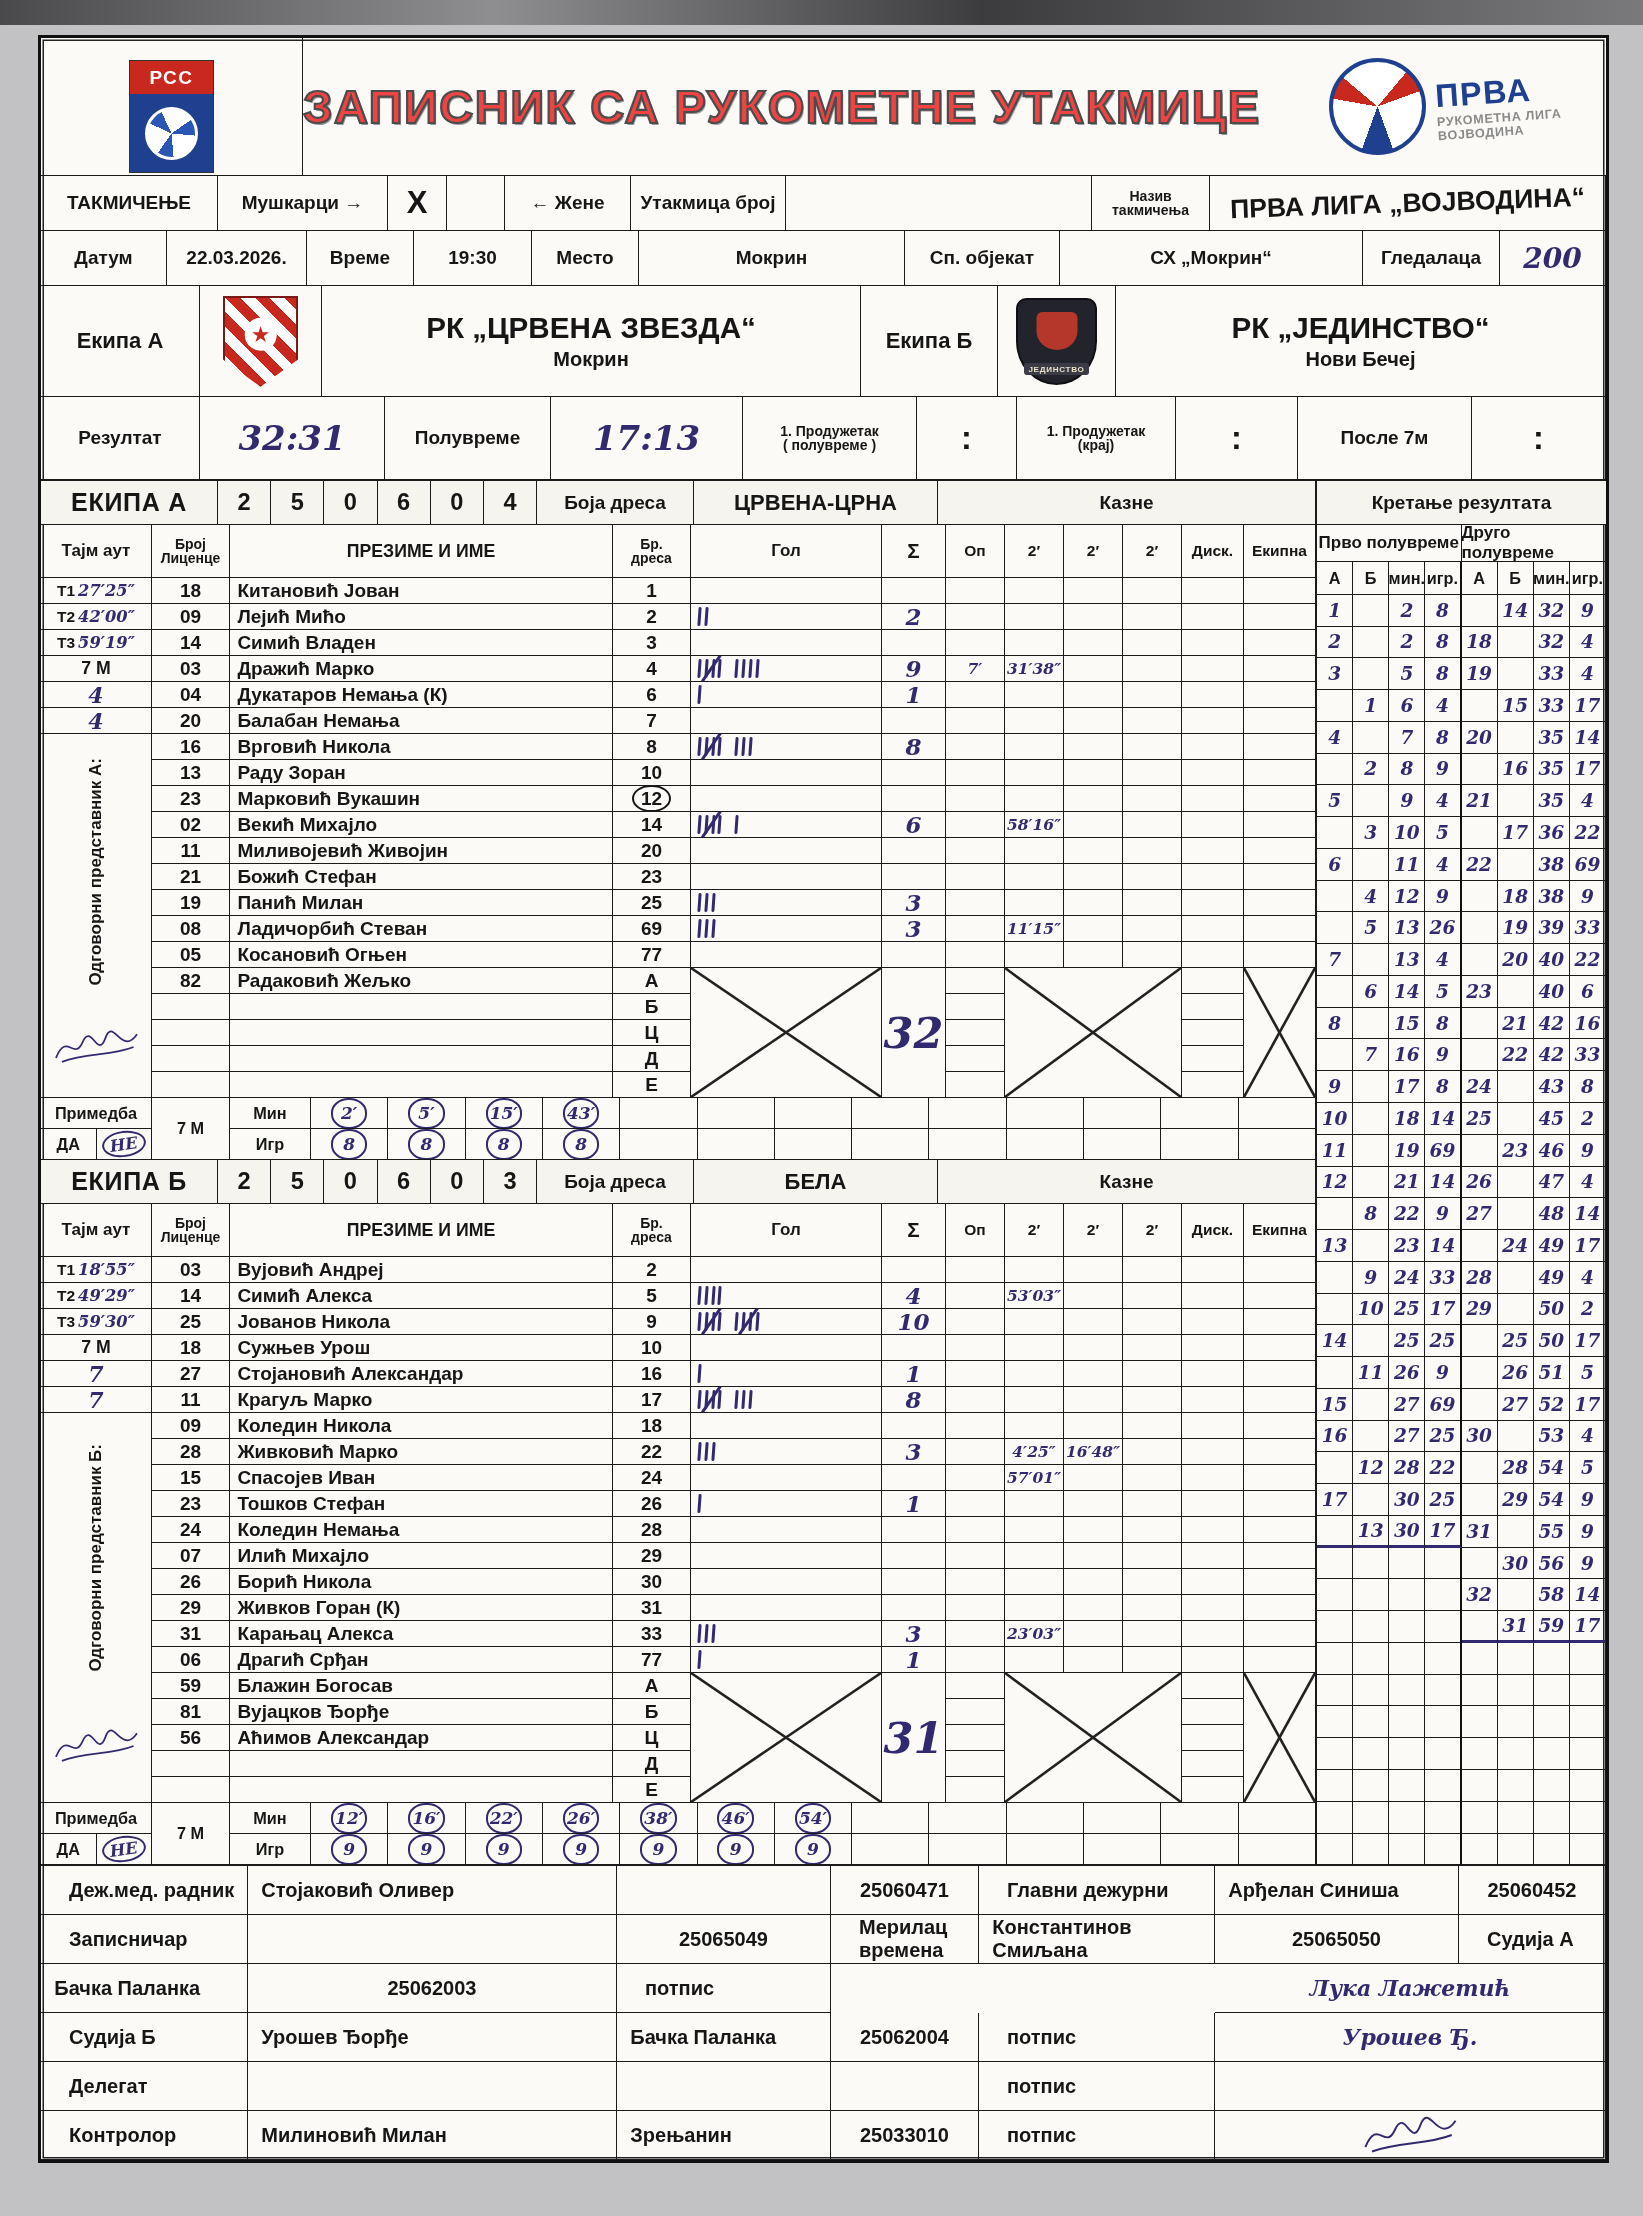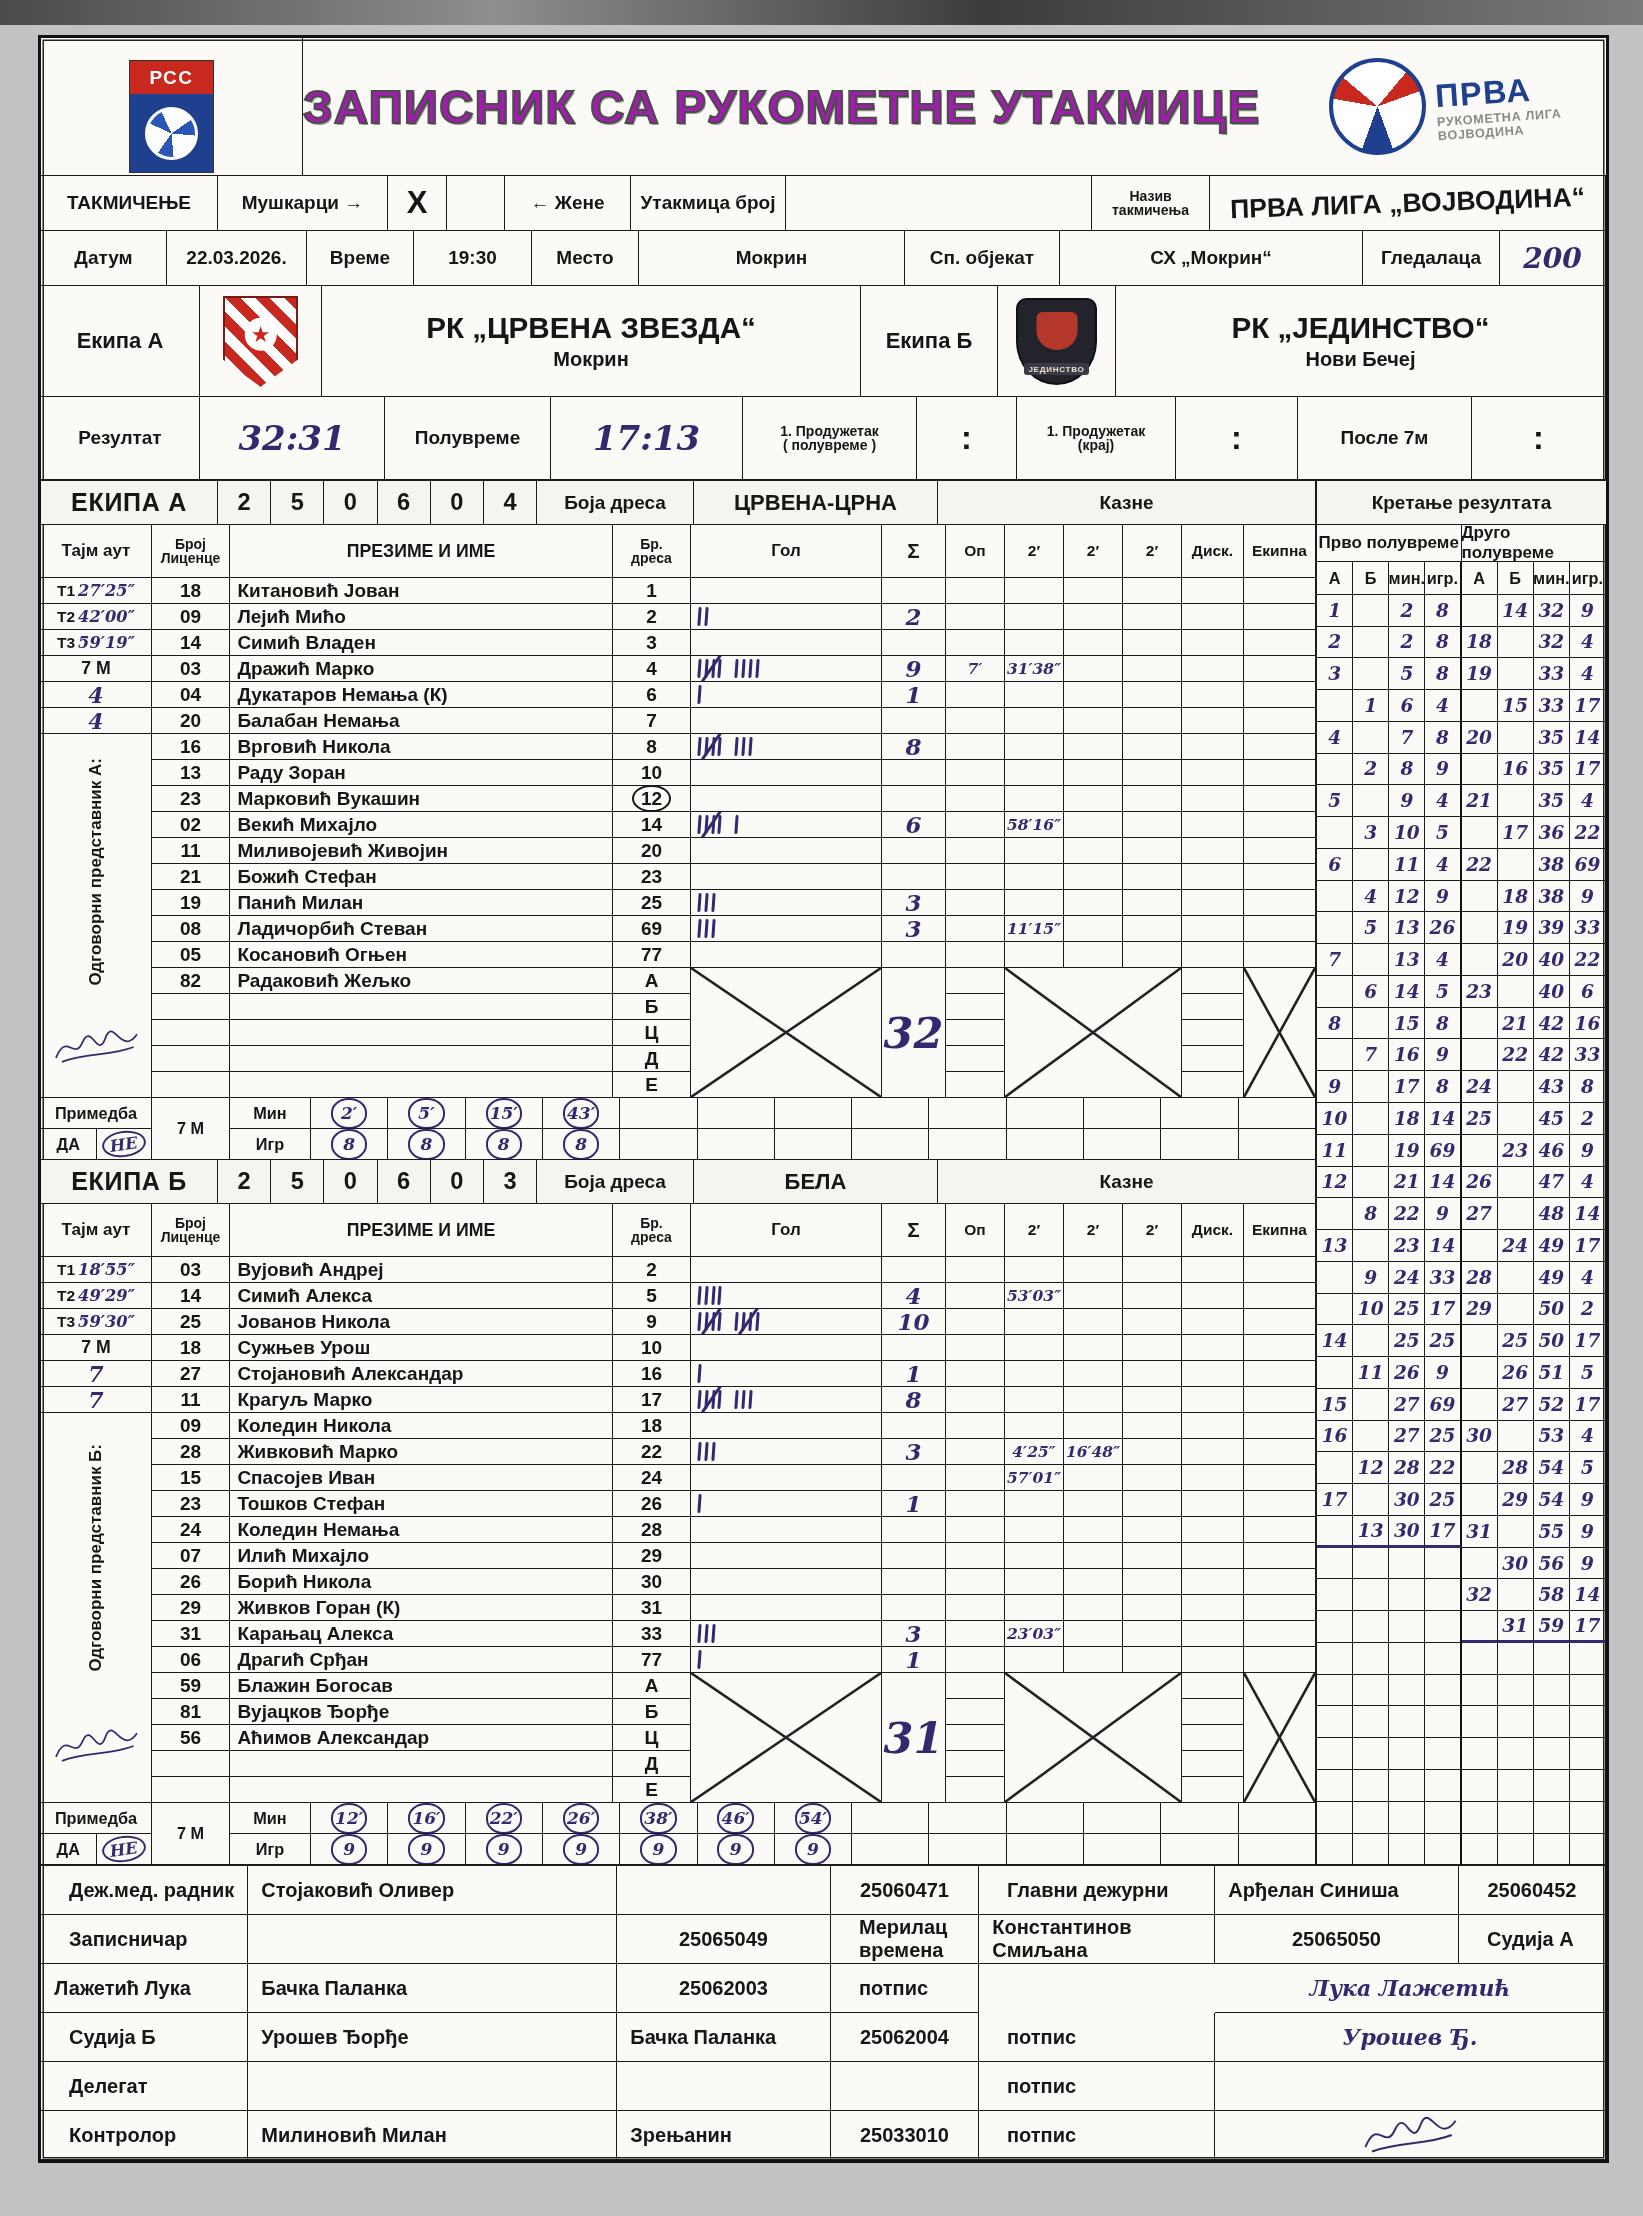--- a/index.html
+++ b/index.html
@@ -8,21 +8,21 @@
   .page{position:absolute;top:25px;left:0;width:1644px;height:2191px;background:#c2c2c4;}
   .form{position:absolute;top:10.3px;left:38px;width:1565px;background:#fbfaf6;border:3.7px solid #101010;box-shadow:0 0 0 1.5px #fbfaf6 inset,0 0 0 3px #222 inset;}
   .c{border-right:1.5px solid #1b1b1b;border-bottom:1.5px solid #1b1b1b;display:flex;align-items:center;justify-content:center;box-sizing:border-box;overflow:hidden;}
   .lbl{font-weight:bold;font-size:19px;}
   .sm{font-size:14px;line-height:1.05;text-align:center;font-weight:bold;}
   .hw{font-family:"DejaVu Serif",serif;font-style:italic;font-weight:bold;color:#322a6e;}
   
   .hdr{display:grid;grid-template-columns:262px 1fr 369px;height:137px;border-bottom:1.5px solid #1b1b1b;}
   .hdr>div{display:flex;align-items:center;justify-content:center;}
   .hdr-logo-cell{border-right:1.5px solid #1b1b1b;}
-  .hdr-title{font-size:47px;font-weight:900;letter-spacing:1.5px;color:#a21caf;-webkit-text-stroke:2.2px #4c4c4c;text-shadow:1.5px 1.5px 0 #9a9a9a;white-space:nowrap;}
+  .hdr-title{font-size:47px;font-weight:900;letter-spacing:1.5px;color:#ef4444;-webkit-text-stroke:2.2px #4c4c4c;text-shadow:1.5px 1.5px 0 #9a9a9a;white-space:nowrap;}
   .rss{width:83px;height:111px;border:1.5px solid #333;display:flex;flex-direction:column;margin-top:20px;}
   .rss-top{height:32.5px;background:#c8281e;color:#fff;font-weight:900;font-size:19px;display:flex;align-items:center;justify-content:center;letter-spacing:1.5px;}
   .rss-bot{flex:1;background:#1f3f8f;display:flex;align-items:center;justify-content:center;}
   .rss-ball{width:47px;height:47px;border-radius:50%;background:conic-gradient(#fff 0 55deg,#2a57b5 55deg 95deg,#fff 95deg 175deg,#2a57b5 175deg 215deg,#fff 215deg 295deg,#2a57b5 295deg 335deg,#fff 335deg);border:3px solid #fff;}
   .league{display:flex;align-items:center;gap:10.3px;}
   .league-ball{width:89px;height:89px;border-radius:50%;border:4.4px solid #1f3f8f;background:conic-gradient(#fff 0 40deg,#c8281e 40deg 70deg,#fff 70deg 160deg,#1f3f8f 160deg 200deg,#fff 200deg 280deg,#c8281e 280deg 310deg,#fff 310deg);}
   .league-txt{display:flex;flex-direction:column;transform:rotate(-4deg);}
   .league-name{font-size:32.5px;font-weight:900;color:#1f3f8f;letter-spacing:1.5px;}
   .league-sub{font-size:12.6px;color:#8a8a8a;font-weight:bold;letter-spacing:0.7px;}
   
@@ -1341,21 +1341,20 @@
         <div class="c blabel">Главни дежурни</div>
         <div class="c bname">Арђелан Синиша</div>
         <div class="c bnum">25060452</div>
         <div class="c blabel">Записничар</div>
         <div class="c bname"></div>
         <div class="c bnum">25065049</div>
         <div class="c blabel">Мерилац времена</div>
         <div class="c bname">Константинов Смиљана</div>
         <div class="c bnum">25065050</div>
         <div class="c blabel">Судија А</div>
-        <div class="c bname">Лажетић Лука</div>
         <div class="c bname">Бачка Паланка</div>
         <div class="c bnum">25062003</div>
         <div class="c blabel">потпис</div>
         <div class="c" style="grid-column: 6 / 8;">
           <span class="hw sig">Лука Лажетић</span>
         </div>
         <div class="c blabel">Судија Б</div>
         <div class="c bname">Урошев Ђорђе</div>
         <div class="c bname">Бачка Паланка</div>
         <div class="c bnum">25062004</div>

